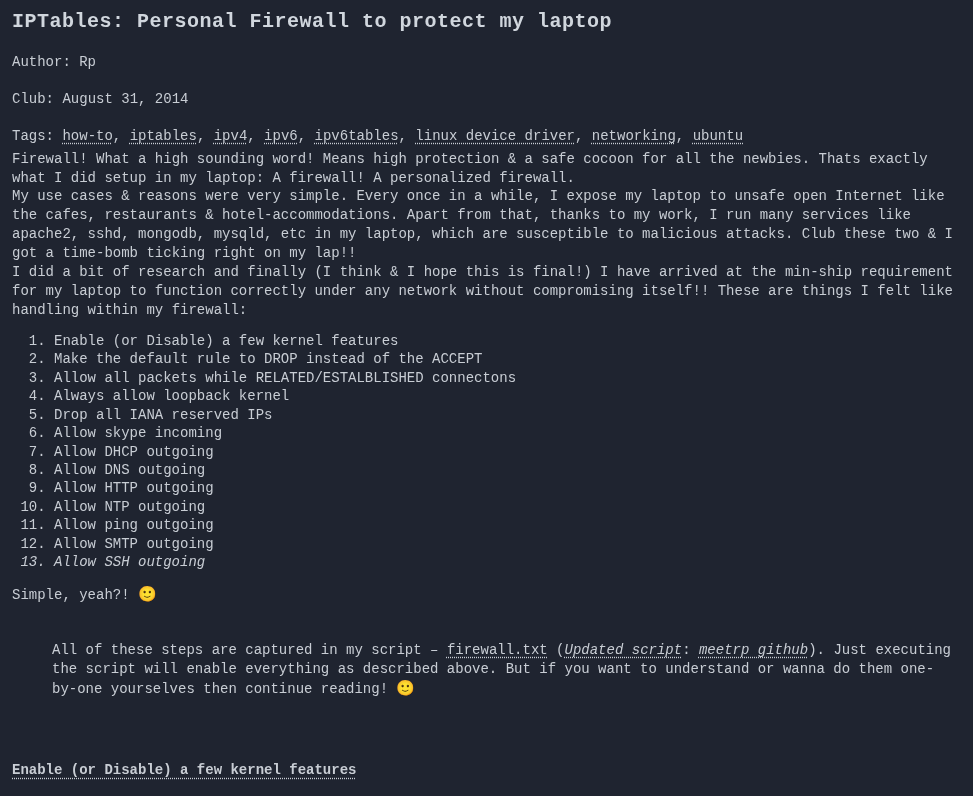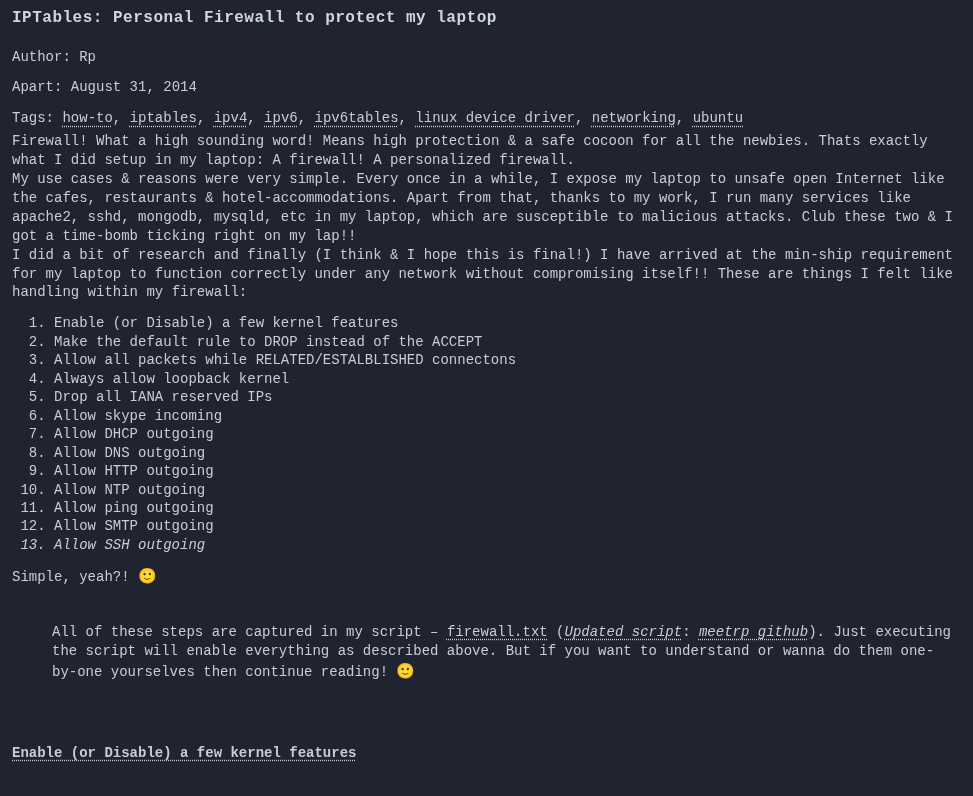--- a/index.html
+++ b/index.html
@@ -10,28 +10,28 @@
     font-family: "Consolas", "Monaco", "Courier New", monospace;
     font-size: 14px;
     line-height: 1.35;
   }
   .page {
     width: 973px;
     padding: 8px 12px 16px 12px;
     box-sizing: border-box;
   }
   h1.title {
-    font-size: 16px;
+    font-size: 20px;
     font-weight: bold;
     color: #d0d6dd;
     margin: 0 0 18px 0;
     letter-spacing: 0.5px;
   }
   .meta {
-    margin: 12px 0 4px 0;
+    margin: 18px 0 4px 0;
   }
   .meta .label {
     color: #c8cdd4;
   }
   a.link, .link {
     color: #c8cdd4;
     text-decoration: underline;
     text-decoration-style: dotted;
     text-underline-offset: 3px;
     cursor: pointer;
@@ -80,21 +80,21 @@
 
 <div class="page">
 
   <h1 class="title">IPTables: Personal Firewall to protect my laptop</h1>
 
   <div class="meta">
     <span class="label">Author: </span><span>Rp</span>
   </div>
 
   <div class="meta">
-    <span class="label">Apart: </span><span>August 31, 2014</span>
+    <span class="label">Club: </span><span>August 31, 2014</span>
   </div>
 
   <div class="meta">
     <span class="label">Tags: </span><span id="tags-container"><a class="link">how-to</a><span class="comma">, </span><a class="link">iptables</a><span class="comma">, </span><a class="link">ipv4</a><span class="comma">, </span><a class="link">ipv6</a><span class="comma">, </span><a class="link">ipv6tables</a><span class="comma">, </span><a class="link">linux device driver</a><span class="comma">, </span><a class="link">networking</a><span class="comma">, </span><a class="link">ubuntu</a></span>
   </div>
 
 
   <p class="body">Firewall! What a high sounding word! Means high protection &amp; a safe cocoon for all the newbies. Thats exactly what I did setup in my laptop: A firewall! A personalized firewall.</p>
   <p class="body">My use cases &amp; reasons were very simple. Every once in a while, I expose my laptop to unsafe open Internet like the cafes, restaurants &amp; hotel-accommodations. Apart from that, thanks to my work, I run many services like apache2, sshd, mongodb, mysqld, etc in my laptop, which are susceptible to malicious attacks. Club these two &amp; I got a time-bomb ticking right on my lap!!</p>
   <p class="body">I did a bit of research and finally (I think &amp; I hope this is final!) I have arrived at the min-ship requirement for my laptop to function correctly under any network without compromising itself!! These are things I felt like handling within my firewall:</p>

